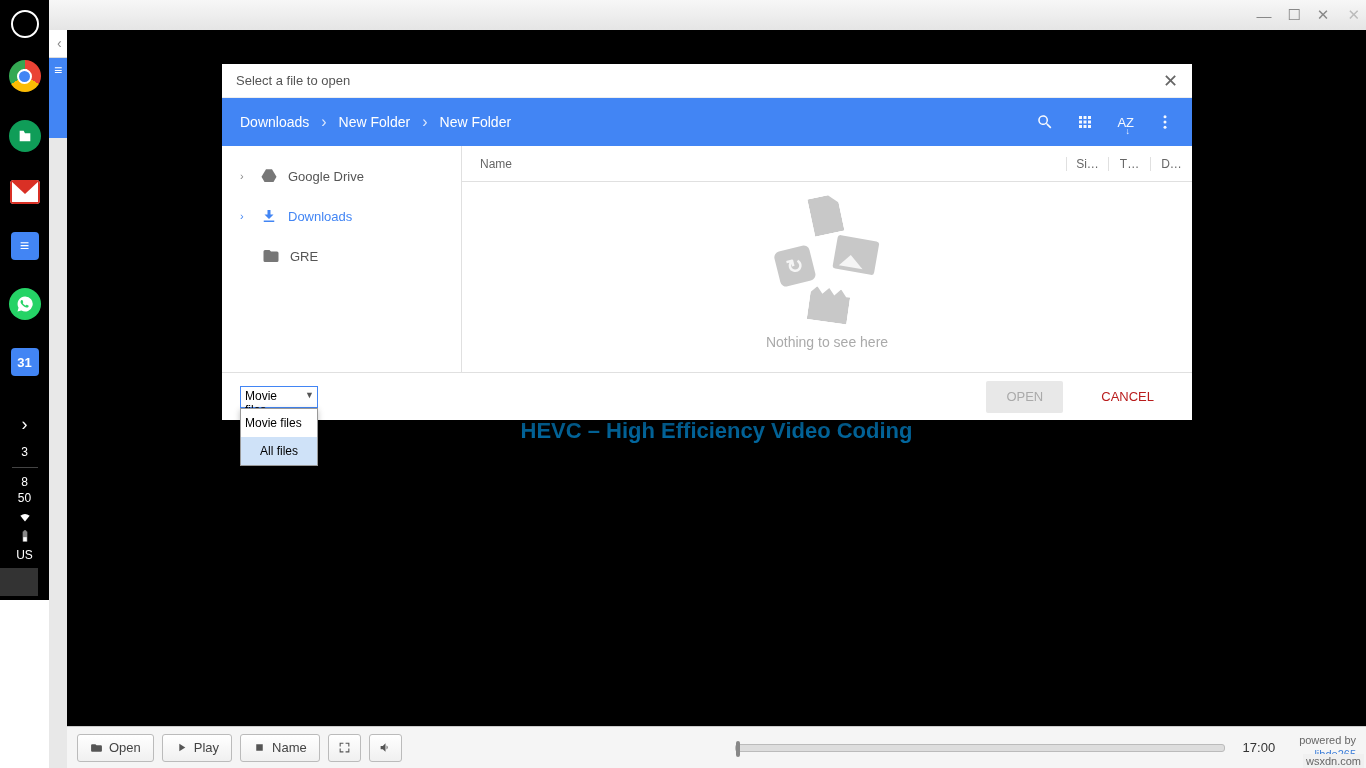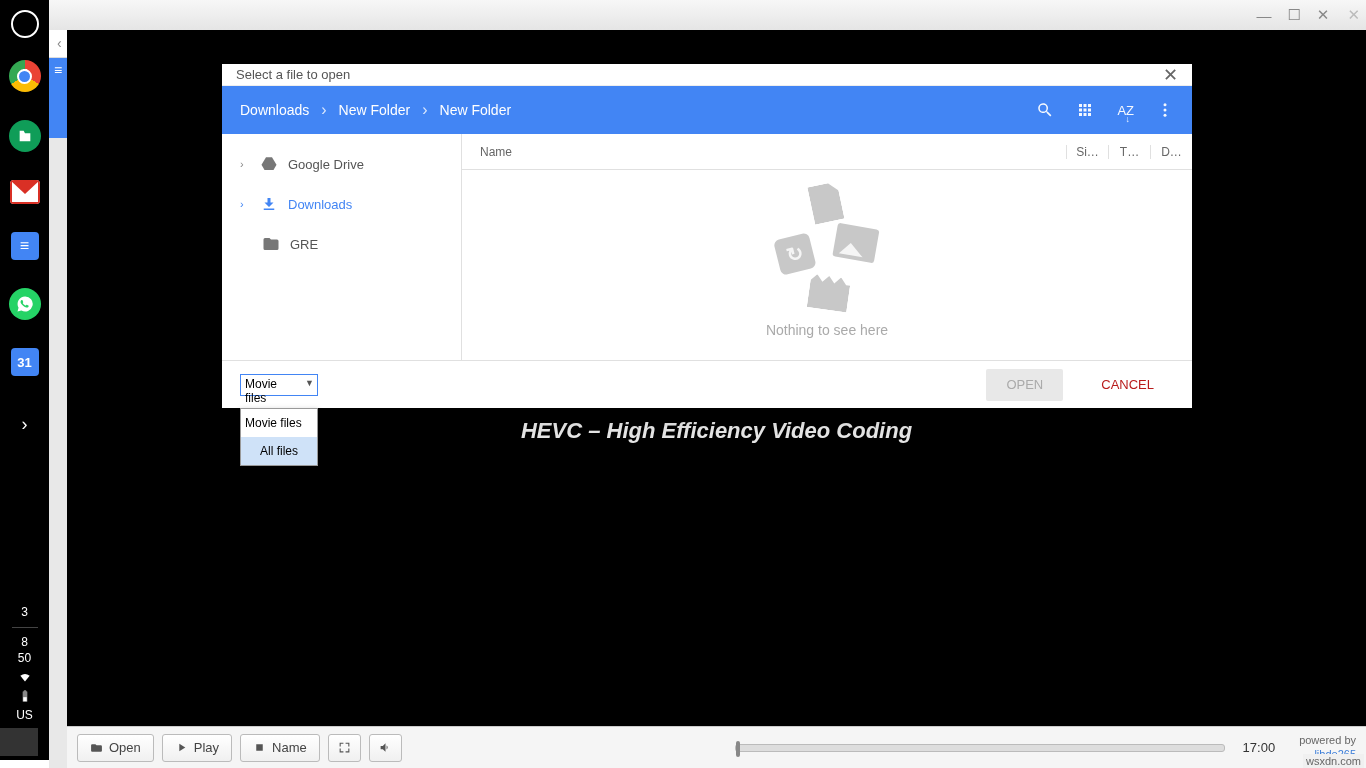--- a/index.html
+++ b/index.html
@@ -1,19 +1,19 @@
 <!DOCTYPE html>
 <html><head>
 <meta charset="utf-8">
 <style>
 * { margin: 0; padding: 0; box-sizing: border-box; font-family: Arial, "Helvetica Neue", sans-serif; }
 body { width: 1366px; height: 768px; overflow: hidden; background: #fff; position: relative; }
 
 
-.shelf { position: absolute; left: 0; top: 0; width: 49px; height: 760px; background: #000; display: flex; flex-direction: column; align-items: center; padding-top: 10px; z-index: 1; }
+.shelf { position: absolute; left: 0; top: 0; width: 49px; height: 600px; background: #000; display: flex; flex-direction: column; align-items: center; padding-top: 10px; z-index: 1; }
 .shelf-launcher { width: 28px; height: 28px; border: 2.5px solid #fff; border-radius: 50%; margin-bottom: 22px; cursor: pointer; }
 .shelf-icon { width: 32px; height: 32px; border-radius: 50%; margin-bottom: 28px; cursor: pointer; display: flex; align-items: center; justify-content: center; font-size: 18px; color: #fff; }
 .chrome-ic { background: radial-gradient(circle at 50% 45%, #fff 0 22%, transparent 22%), conic-gradient(#EA4335 0deg 120deg, #FBBC05 120deg 240deg, #34A853 240deg 360deg); position: relative; }
 .chrome-ic::after { content:''; position:absolute; width:11px; height:11px; background:#4285F4; border:2px solid #fff; border-radius:50%; }
 .files-ic { background: #0F9D58; }
 .files-ic svg { width:16px; height:16px; fill:#fff; }
 .gmail-ic { background: #fff; color:#D93025; font-weight:bold; font-size:20px; border-radius:4px; width:30px; height:24px; position:relative; overflow:hidden; }
 .gmail-ic::before{content:''; position:absolute; inset:0; border:2px solid #D93025; border-top:none;}
 .gmail-ic::after{content:''; position:absolute; top:0; left:0; right:0; height:0; border-left:15px solid transparent; border-right:15px solid transparent; border-top:14px solid #D93025;}
 .docs-ic { background:#4285F4; border-radius:4px; width:28px; height:28px; }
@@ -36,21 +36,21 @@
 .browser-strip { height:28px; background:#fff; border-bottom:1px solid #ddd; position:relative; }
 .browser-strip .backfwd { position:absolute; left:8px; top:5px; color:#888; font-size:14px; }
 .browser-strip .menu3 { position:absolute; right:6px; top:6px; color:#666; font-size:14px; }
 
 
 .docs-strip { position:absolute; left:49px; top:58px; width:18px; height:80px; background:#4285F4; display:flex; align-items:flex-start; justify-content:center; padding-top:4px;}
 .docs-strip::before{content:'≡'; color:#fff; font-size:14px;}
 
 
 .video-area { position:absolute; left:67px; top:30px; right:0; bottom:42px; background:#000; }
-.video-title { position:absolute; left:50%; transform:translateX(-50%); top:388px; color:#e5e5e5; font-size:22px; font-style:italic; font-weight:bold; white-space:nowrap; }
+.video-title { position:absolute; left:50%; transform:translateX(-50%); top:388px; color:#0369a1; font-size:22px; font-weight:bold; white-space:nowrap; }
 
 
 .appuals-wm { position:absolute; left:585px; top:335px; width:200px; height:75px; opacity:0.55; }
 .appuals-wm .head { width:48px; height:48px; background:#d9915f; border-radius:50% 50% 40% 40%; position:absolute; left:10px; top:0; }
 .appuals-wm .body { width:50px; height:30px; background:#4a5a6a; position:absolute; left:9px; top:42px; border-radius:8px 8px 0 0;}
 .appuals-wm .bubble { position:absolute; left:70px; top:18px; background:#2a5a8a; color:#fff; font-size:14px; font-weight:bold; padding:6px 10px; border-radius:4px; }
 .appuals-wm .sub { position:absolute; left:70px; top:44px; background:#e07030; color:#fff; font-size:8px; padding:2px 6px; }
 
 .wsxdn { position:absolute; right:2px; bottom:0; color:#666; font-size:11px; background:#f0f0f0; padding:1px 3px; z-index:200;}
 
@@ -60,21 +60,21 @@
 .pbtn.iconly { padding:0 9px; }
 .pbtn svg { width:13px; height:13px; fill:#555; }
 .seek { flex:0 0 490px; margin-left:auto; height:8px; background:#ddd; border:1px solid #bbb; border-radius:3px; position:relative;}
 .seek::after{content:''; position:absolute; left:0; top:-4px; width:4px; height:16px; background:#888; border-radius:2px;}
 .time { font-size:13px; color:#333; margin:0 10px; }
 .powered { font-size:11px; color:#666; text-align:right; line-height:1.2; margin-left:6px; }
 .powered a { color:#3b7dd8; text-decoration:none; }
 
 
 .dialog { position:absolute; left:222px; top:64px; width:970px; background:#fff; box-shadow:0 4px 20px rgba(0,0,0,.35); z-index:50; }
-.dlg-title { height:22px; display:flex; align-items:center; padding:0 14px; font-size:13px; color:#555; border-bottom:1px solid #eee; }
+.dlg-title { height:34px; display:flex; align-items:center; padding:0 14px; font-size:13px; color:#555; border-bottom:1px solid #eee; }
 .dlg-close { margin-left:auto; font-size:18px; color:#666; cursor:pointer; }
 .dlg-toolbar { height:48px; background:#4285F4; display:flex; align-items:center; padding:0 18px; color:#fff; font-size:14px; }
 .crumb { cursor:pointer; font-weight:500; }
 .crumb-sep { margin:0 12px; opacity:.8; font-size:16px; }
 .tb-spacer { flex:1; }
 .tb-icon { width:40px; height:40px; display:flex; align-items:center; justify-content:flex-end; cursor:pointer; opacity:.95; }
 .tb-icon svg { width:18px; height:18px; fill:#fff; }
 
 .dlg-body { display:flex; height:226px; }
 .dlg-sidebar { width:240px; border-right:1px solid #e0e0e0; padding-top:10px; }

